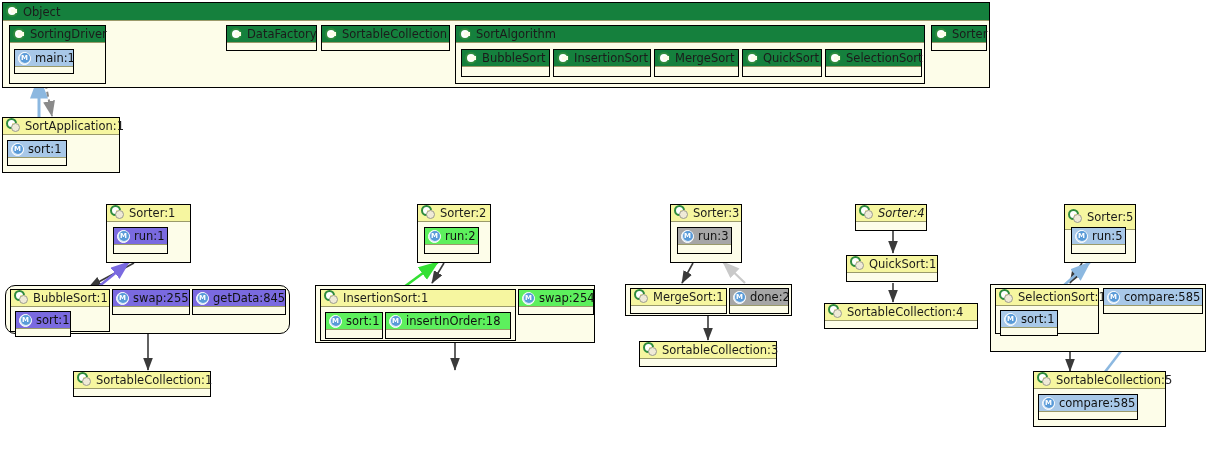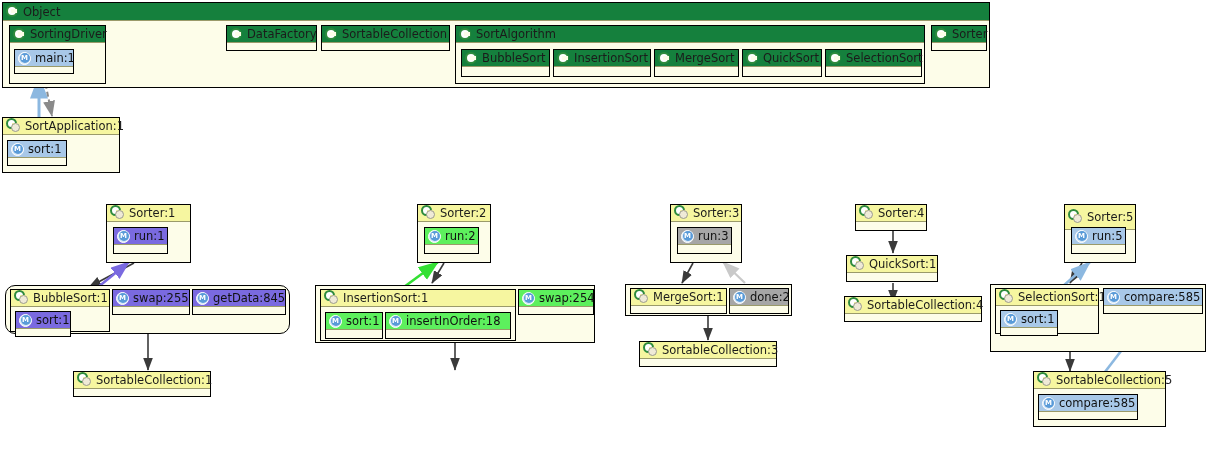--- a/index.html
+++ b/index.html
@@ -430,38 +430,38 @@
     <div class="hdr" style="height:17px;">
       <span class="ico inst">
           <span class="c1"></span>
           <span class="c2"></span>
         </span>
       <span>SortableCollection:3</span>
     </div>
   </div>
 
   <div class="node instnode" style="left:855px;top:204px;width:72px;height:27px;">
-    <div class="hdr" style="height:17px;">
+    <div class="hdr" style="height:17px;font-style:italic;">
       <span class="ico inst">
           <span class="c1"></span>
           <span class="c2"></span>
         </span>
       <span>Sorter:4</span>
     </div>
   </div>
   <div class="node instnode" style="left:846px;top:255px;width:92px;height:27px;">
     <div class="hdr" style="height:17px;">
       <span class="ico inst">
           <span class="c1"></span>
           <span class="c2"></span>
         </span>
       <span>QuickSort:1</span>
     </div>
   </div>
-  <div class="node instnode" style="left:824px;top:296px;width:138px;height:26px;margin-left:20px;">
+  <div class="node instnode" style="left:824px;top:303px;width:154px;height:26px;">
     <div class="hdr" style="height:17px;">
       <span class="ico inst">
           <span class="c1"></span>
           <span class="c2"></span>
         </span>
       <span>SortableCollection:4</span>
     </div>
   </div>
 
   <div class="node instnode" style="left:1064px;top:204px;width:72px;height:59px;">

